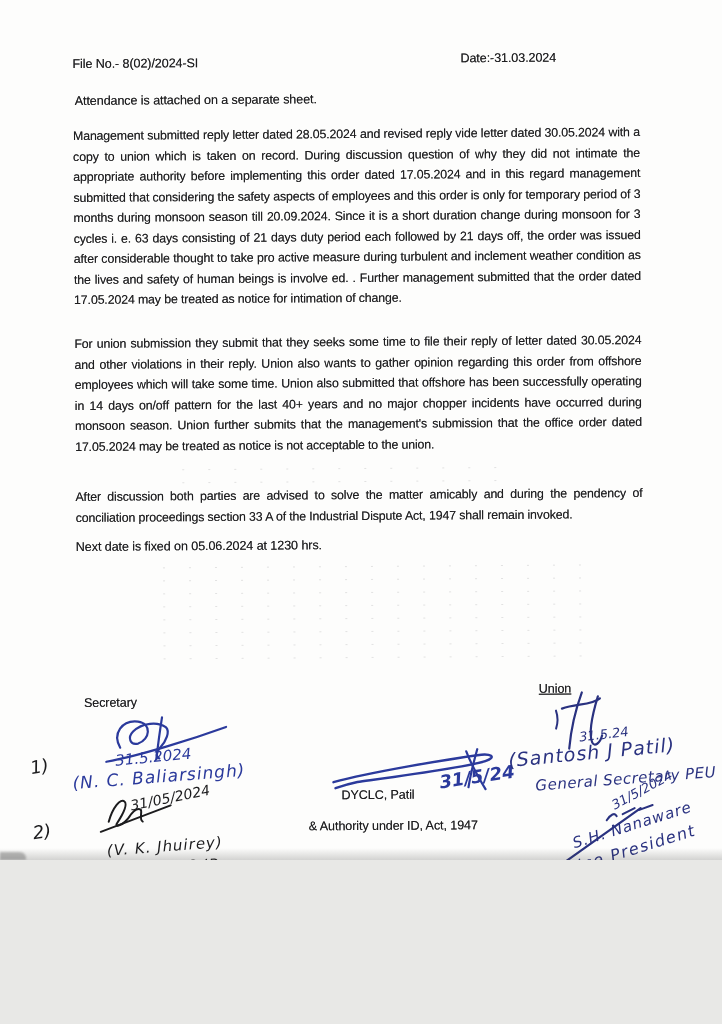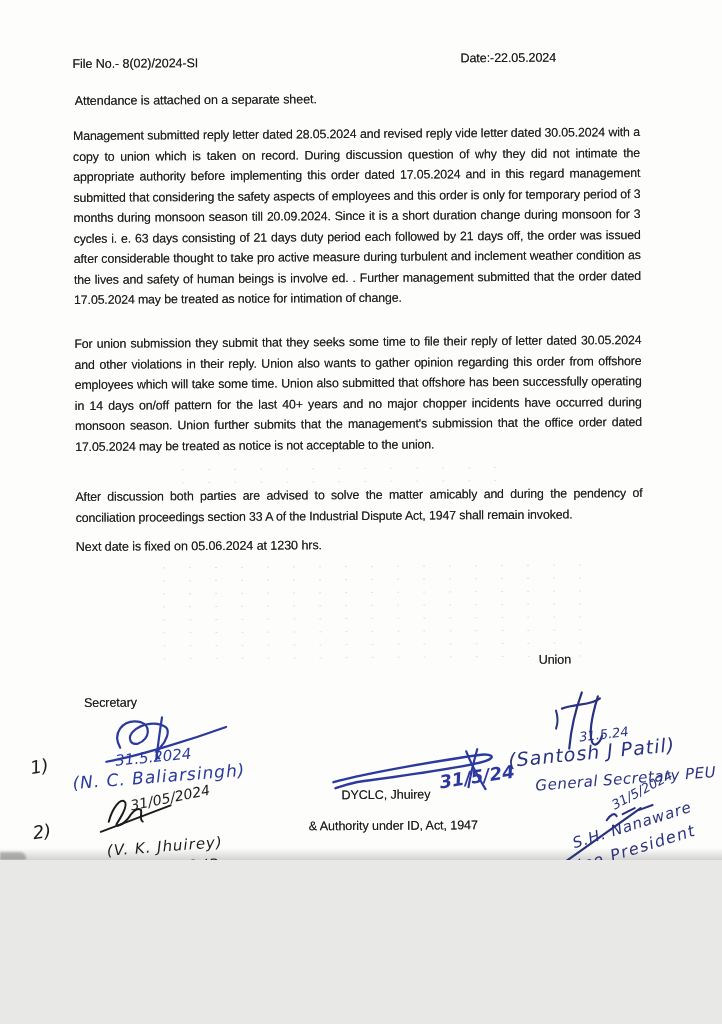--- a/index.html
+++ b/index.html
@@ -45,21 +45,21 @@
     background:rgba(70,70,68,0.35);border-radius:0 6px 0 0;filter:blur(1px);
   }
 </style>
 </head>
 <body>
 
 <div id="page">
   <div id="sheet">
 
     <span class="typed" style="left:75px;top:55px;">File No.- 8(02)/2024-SI</span>
-    <span class="typed" style="left:463px;top:52px;">Date:-22.05.2024</span>
+    <span class="typed" style="left:463px;top:52px;">Date:-31.03.2024</span>
     <span class="typed" style="left:77px;top:92px;">Attendance is attached on a separate sheet.</span>
 
     <p class="para" style="top:124px;margin:0;">Management submitted reply letter dated 28.05.2024 and revised reply vide letter dated 30.05.2024 with a copy to union which is taken on record. During discussion question of why they did not intimate the appropriate authority before implementing this order dated 17.05.2024 and in this regard management submitted that considering the safety aspects of employees and this order is only for temporary period of 3 months during monsoon season till 20.09.2024. Since it is a short duration change during monsoon for 3 cycles i. e. 63 days consisting of 21 days duty period each followed by 21 days off, the order was issued after considerable thought to take pro active measure during turbulent and inclement weather condition as the lives  and safety of human beings is involve ed. . Further management submitted that the order dated 17.05.2024 may be treated as notice for intimation of change.</p>
     <p class="para" style="top:332px;margin:0;">For union submission they submit that they seeks some time to file their reply of letter dated 30.05.2024 and other violations in their reply. Union also wants to gather opinion regarding this order from offshore employees which will take some time. Union also submitted that offshore has been successfully operating in 14 days on/off pattern for the last 40+ years and no major chopper incidents have occurred during monsoon season. Union further submits that the management's submission that the office order dated 17.05.2024 may be treated as notice is not acceptable to the union.</p>
     <p class="para" style="top:485px;margin:0;">After discussion both parties are advised to solve the matter amicably and during the pendency of conciliation proceedings section 33 A of the Industrial Dispute Act, 1947 shall remain invoked.</p>
     <span class="typed" style="left:75px;top:538px;">Next date is fixed on 05.06.2024 at 1230 hrs.</span>
 
     <div class="smudge" style="left:170px;top:462px;width:330px;height:20px;"></div>
     <div class="smudge" style="left:150px;top:560px;width:430px;height:100px;"></div>
 
@@ -92,25 +92,25 @@
     </svg>
     <span class="hw ink-black" style="left:118px;top:903px;font-size:15px;transform:rotate(-4deg);">31/5/24</span>
     <span class="hw ink-black" style="left:94px;top:927px;font-size:16px;transform:rotate(-2deg);letter-spacing:1px;">(P. J. Purty)</span>
     <span class="hw ink-black" style="left:98px;top:949px;font-size:15px;transform:rotate(-2deg);letter-spacing:1.5px;">DGM (HR).IR</span>
 
     <svg class="sig stroke-blue" style="left:325px;top:744px;" width="192" height="50" viewBox="0 0 192 50">
       <path stroke-width="2.4" d="M6,38 C44,28 120,16 150,12 C164,10 170,14 158,18 C140,24 60,34 30,38 C20,40 14,42 8,44"></path>
       <path stroke-width="2.2" d="M150,6 C146,20 143,32 141,44"></path>
       <path stroke-width="2.2" d="M139,8 C145,24 152,36 158,46"></path>
     </svg>
-    <span class="typed" style="left:339px;top:788px;">DYCLC, Jhuirey</span>
+    <span class="typed" style="left:339px;top:788px;">DYCLC, Patil</span>
     <span class="hw ink-blue" style="left:437px;top:772px;font-size:18px;transform:rotate(-8deg);font-weight:bold;">31/5/24</span>
     <span class="typed" style="left:306px;top:819px;">&amp; Authority under ID, Act, 1947</span>
 
-    <span class="typed" style="left:537px;top:654px;">Union</span>
+    <span class="typed" style="left:537px;top:683px;text-decoration:underline;">Union</span>
 
     <svg class="sig stroke-navy" style="left:548px;top:690px;" width="72" height="64" viewBox="0 0 72 64">
       <path stroke-width="2.2" d="M32,4 C26,20 21,40 19,60"></path>
       <path stroke-width="2.2" d="M12,20 C26,15 42,17 50,10"></path>
       <path stroke-width="2.2" d="M48,8 C43,24 38,44 42,54 C44,59 50,55 52,47"></path>
       <path stroke-width="2" d="M6,22 C8,28 8,34 6,40"></path>
     </svg>
     <span class="hw ink-navy" style="left:577px;top:731px;font-size:13px;transform:rotate(-6deg);">31.5.24</span>
     <span class="hw ink-navy" style="left:506px;top:750px;font-size:19px;transform:rotate(-5deg);letter-spacing:1px;">(Santosh J Patil)</span>
     <span class="hw ink-navy" style="left:533px;top:778px;font-size:15px;transform:rotate(-4deg);letter-spacing:0.5px;">General Secretary PEU</span>

